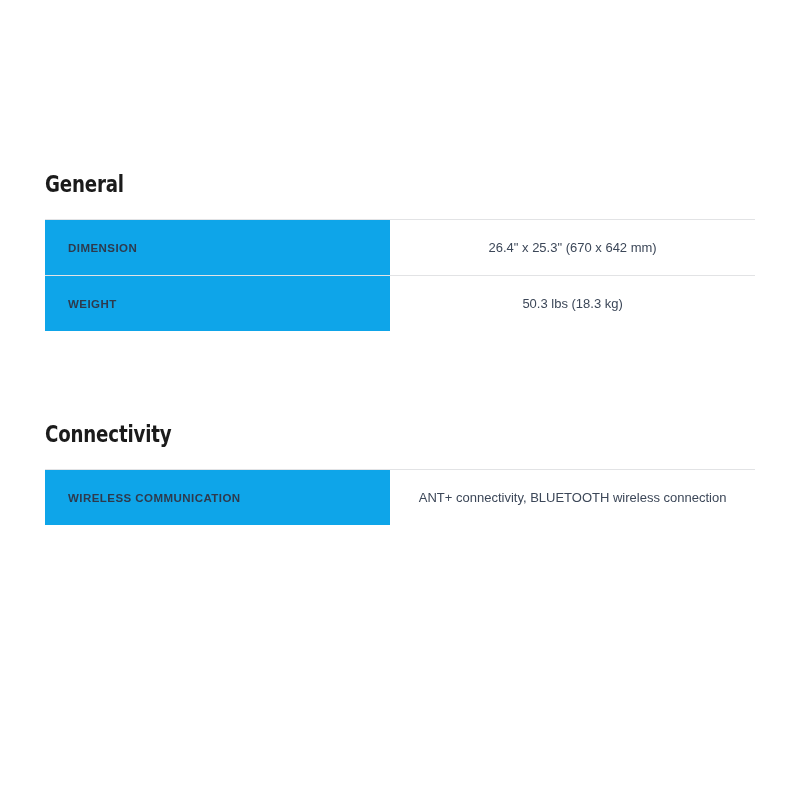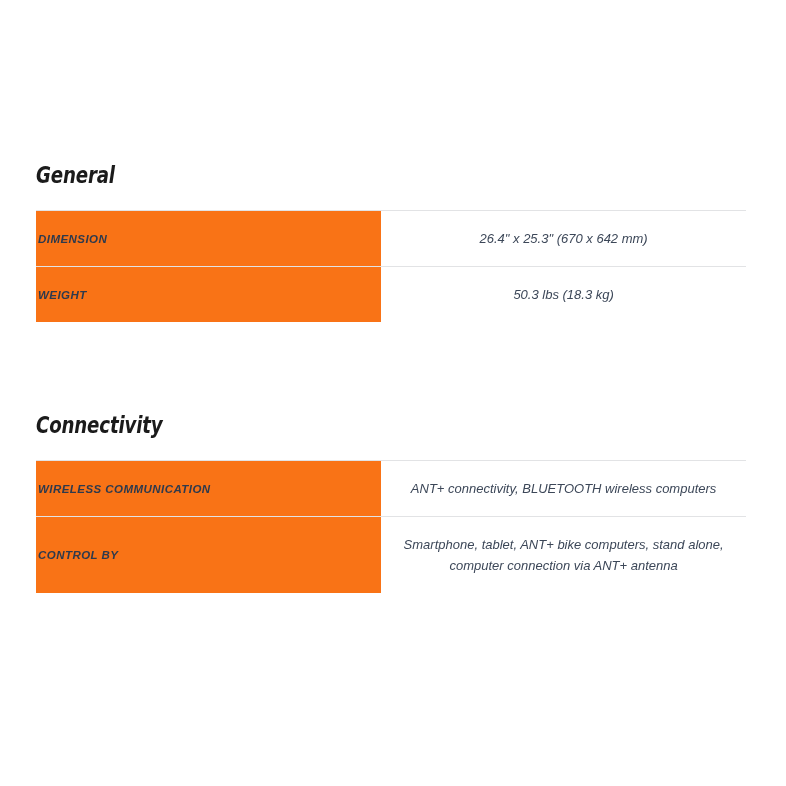--- a/index.html
+++ b/index.html
@@ -19,22 +19,21 @@
   .page {
     position: relative;
     width: 786px;
     height: 786px;
     box-sizing: border-box;
     padding: 0 38px;
   }
 
   
   .section {
-    margin: 0;
-    font-style: italic;
+    margin: 9px;
   }
   .section-title {
     font-family: "DejaVu Sans Condensed", "Liberation Sans Narrow", "Liberation Sans", sans-serif;
     font-stretch: condensed;
     font-weight: 700;
     font-size: 23px;
     line-height: 26px;
     letter-spacing: -0.2px;
     color: #1b1b1b;
     transform: scaleX(0.88);
@@ -46,29 +45,29 @@
   .spec-table {
     width: 710px;
     border-collapse: collapse;
     table-layout: fixed;
   }
   .spec-table tr {
     border-top: 1px solid #e2e3e5;
   }
   .spec-row-label {
     width: 335px;
-    background: #f97316;
+    background: #0ea5e9;
     color: #2e3a4d;
     font-size: 11.5px;
     font-weight: 700;
     letter-spacing: 0.45px;
     text-transform: uppercase;
     text-align: left;
     vertical-align: middle;
-    padding: 17px 0 17px 2px;
+    padding: 17px 0 17px 23px;
     box-sizing: border-box;
   }
   .spec-row-value {
     width: 354px;
     background: #ffffff;
     color: #3c4758;
     font-size: 13px;
     line-height: 21px;
     font-weight: 400;
     text-align: center;
@@ -108,23 +107,19 @@
 
   <div class="section block-connectivity">
     <div class="section-title">Connectivity</div>
 
     <div class="table-gap"></div>
 
     <table class="spec-table">
       <tbody>
         <tr>
           <td class="spec-row-label">WIRELESS COMMUNICATION</td>
-          <td class="spec-row-value">ANT+ connectivity, BLUETOOTH wireless computers</td>
-        </tr>
-        <tr>
-          <td class="spec-row-label">CONTROL BY</td>
-          <td class="spec-row-value">Smartphone, tablet, ANT+ bike computers, stand alone, computer connection via ANT+ antenna</td>
+          <td class="spec-row-value">ANT+ connectivity, BLUETOOTH wireless connection</td>
         </tr>
       </tbody>
     </table>
   </div>
 
 </div>
 
 </body></html>

